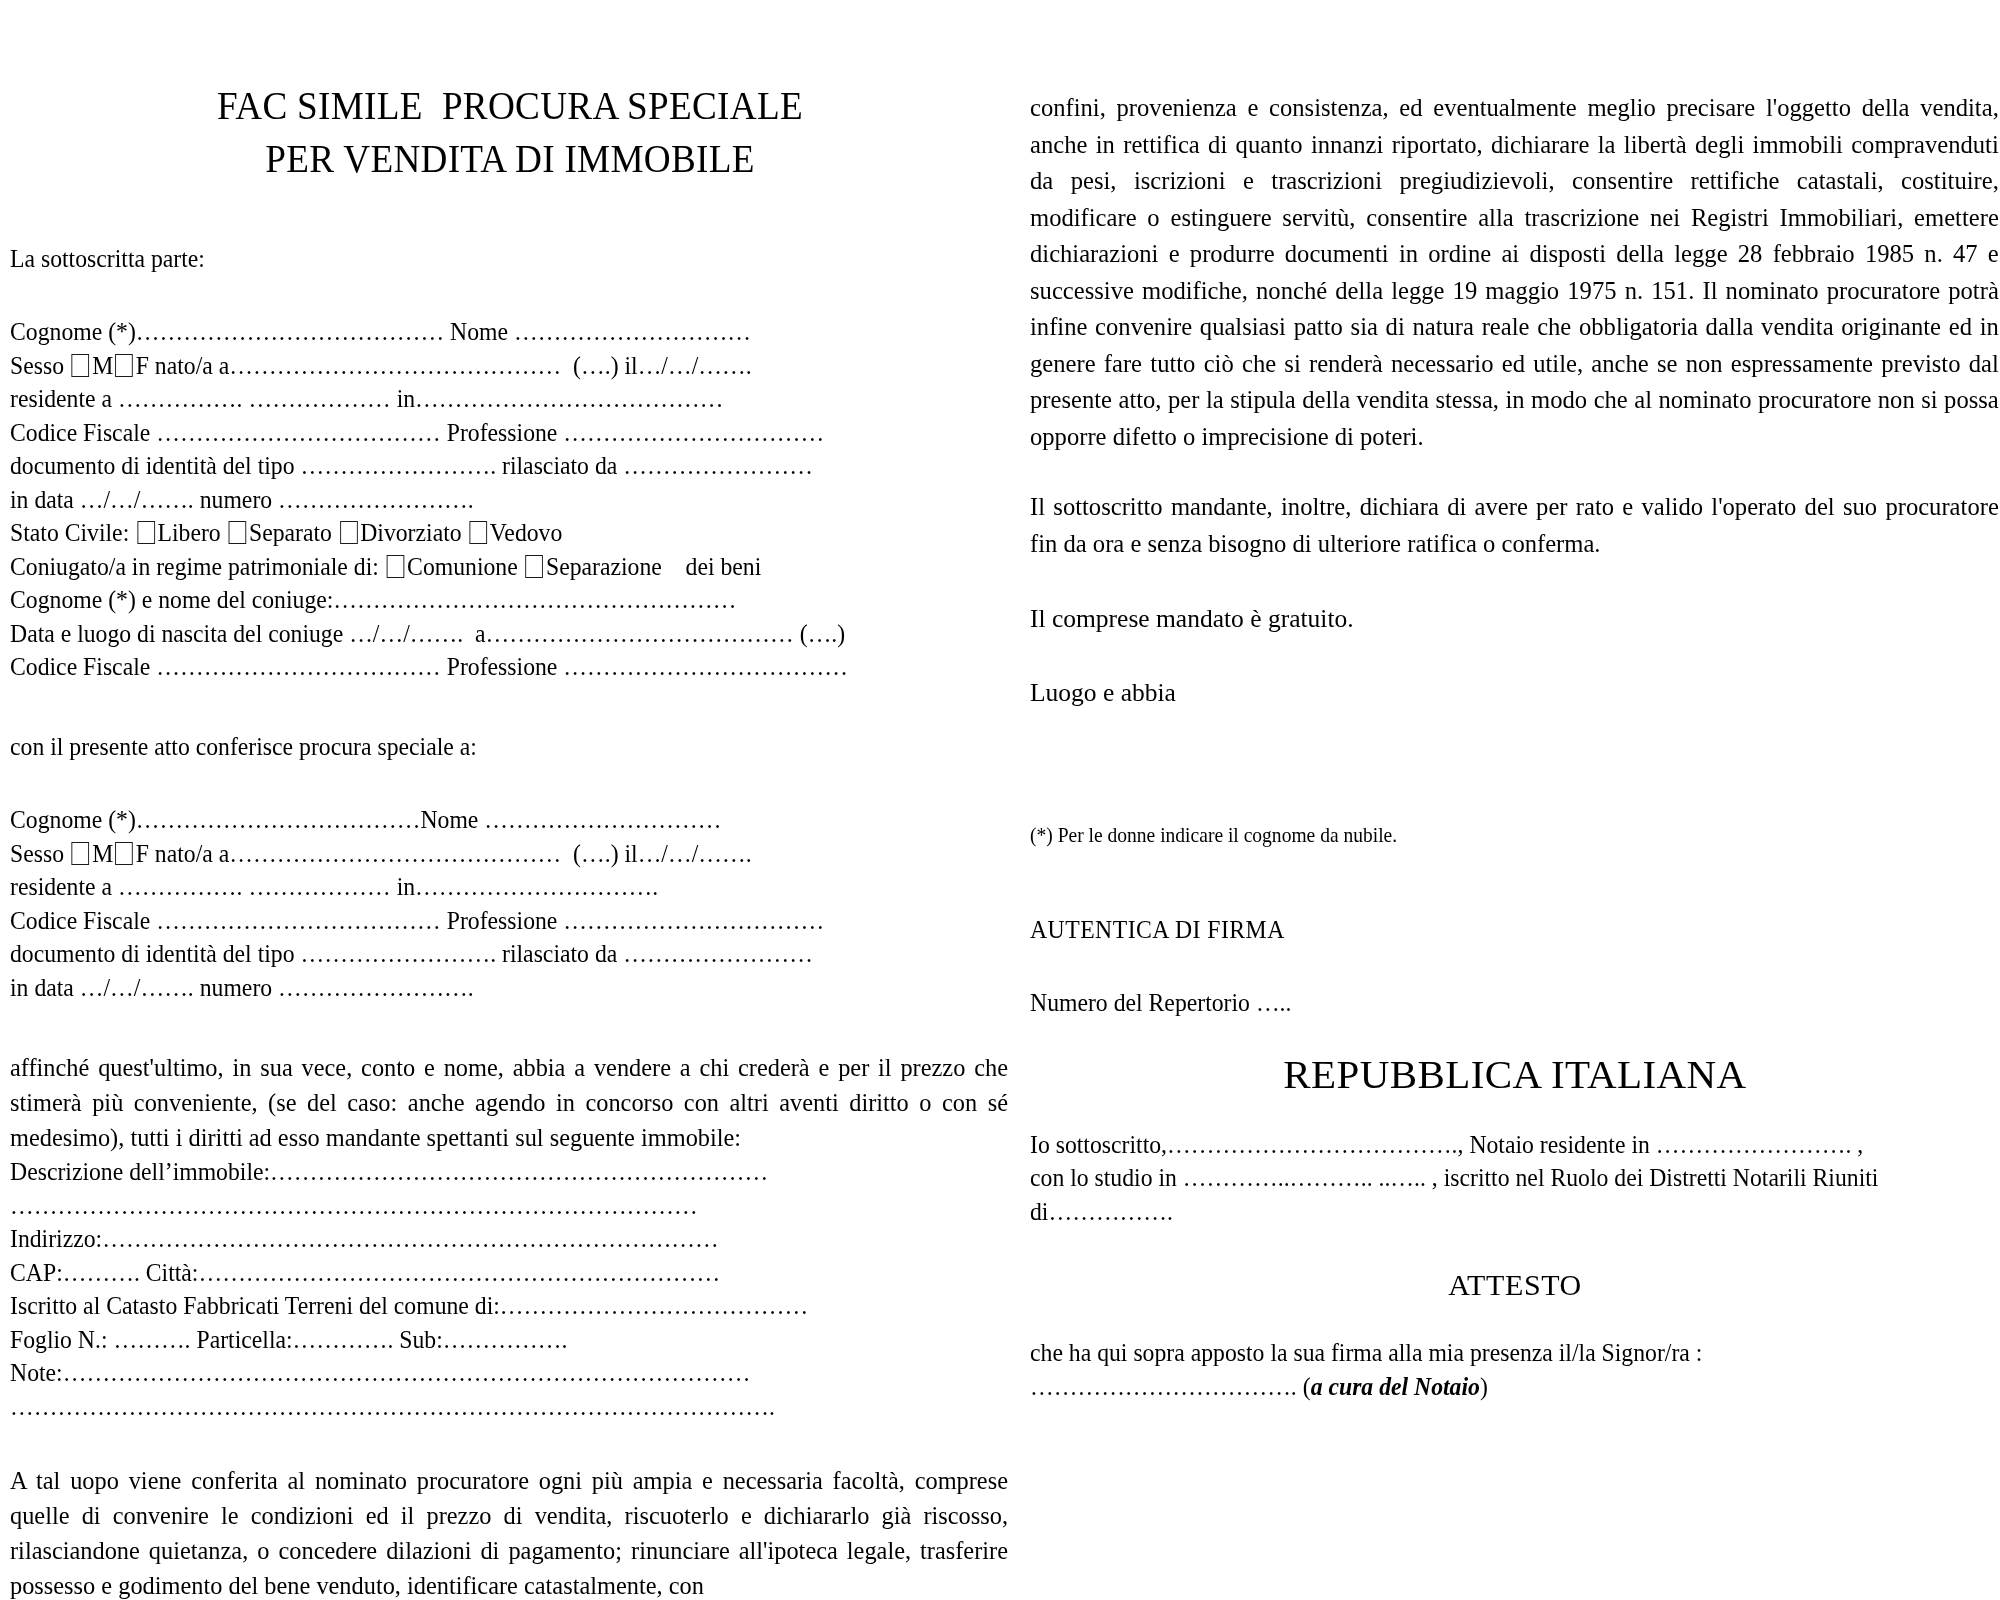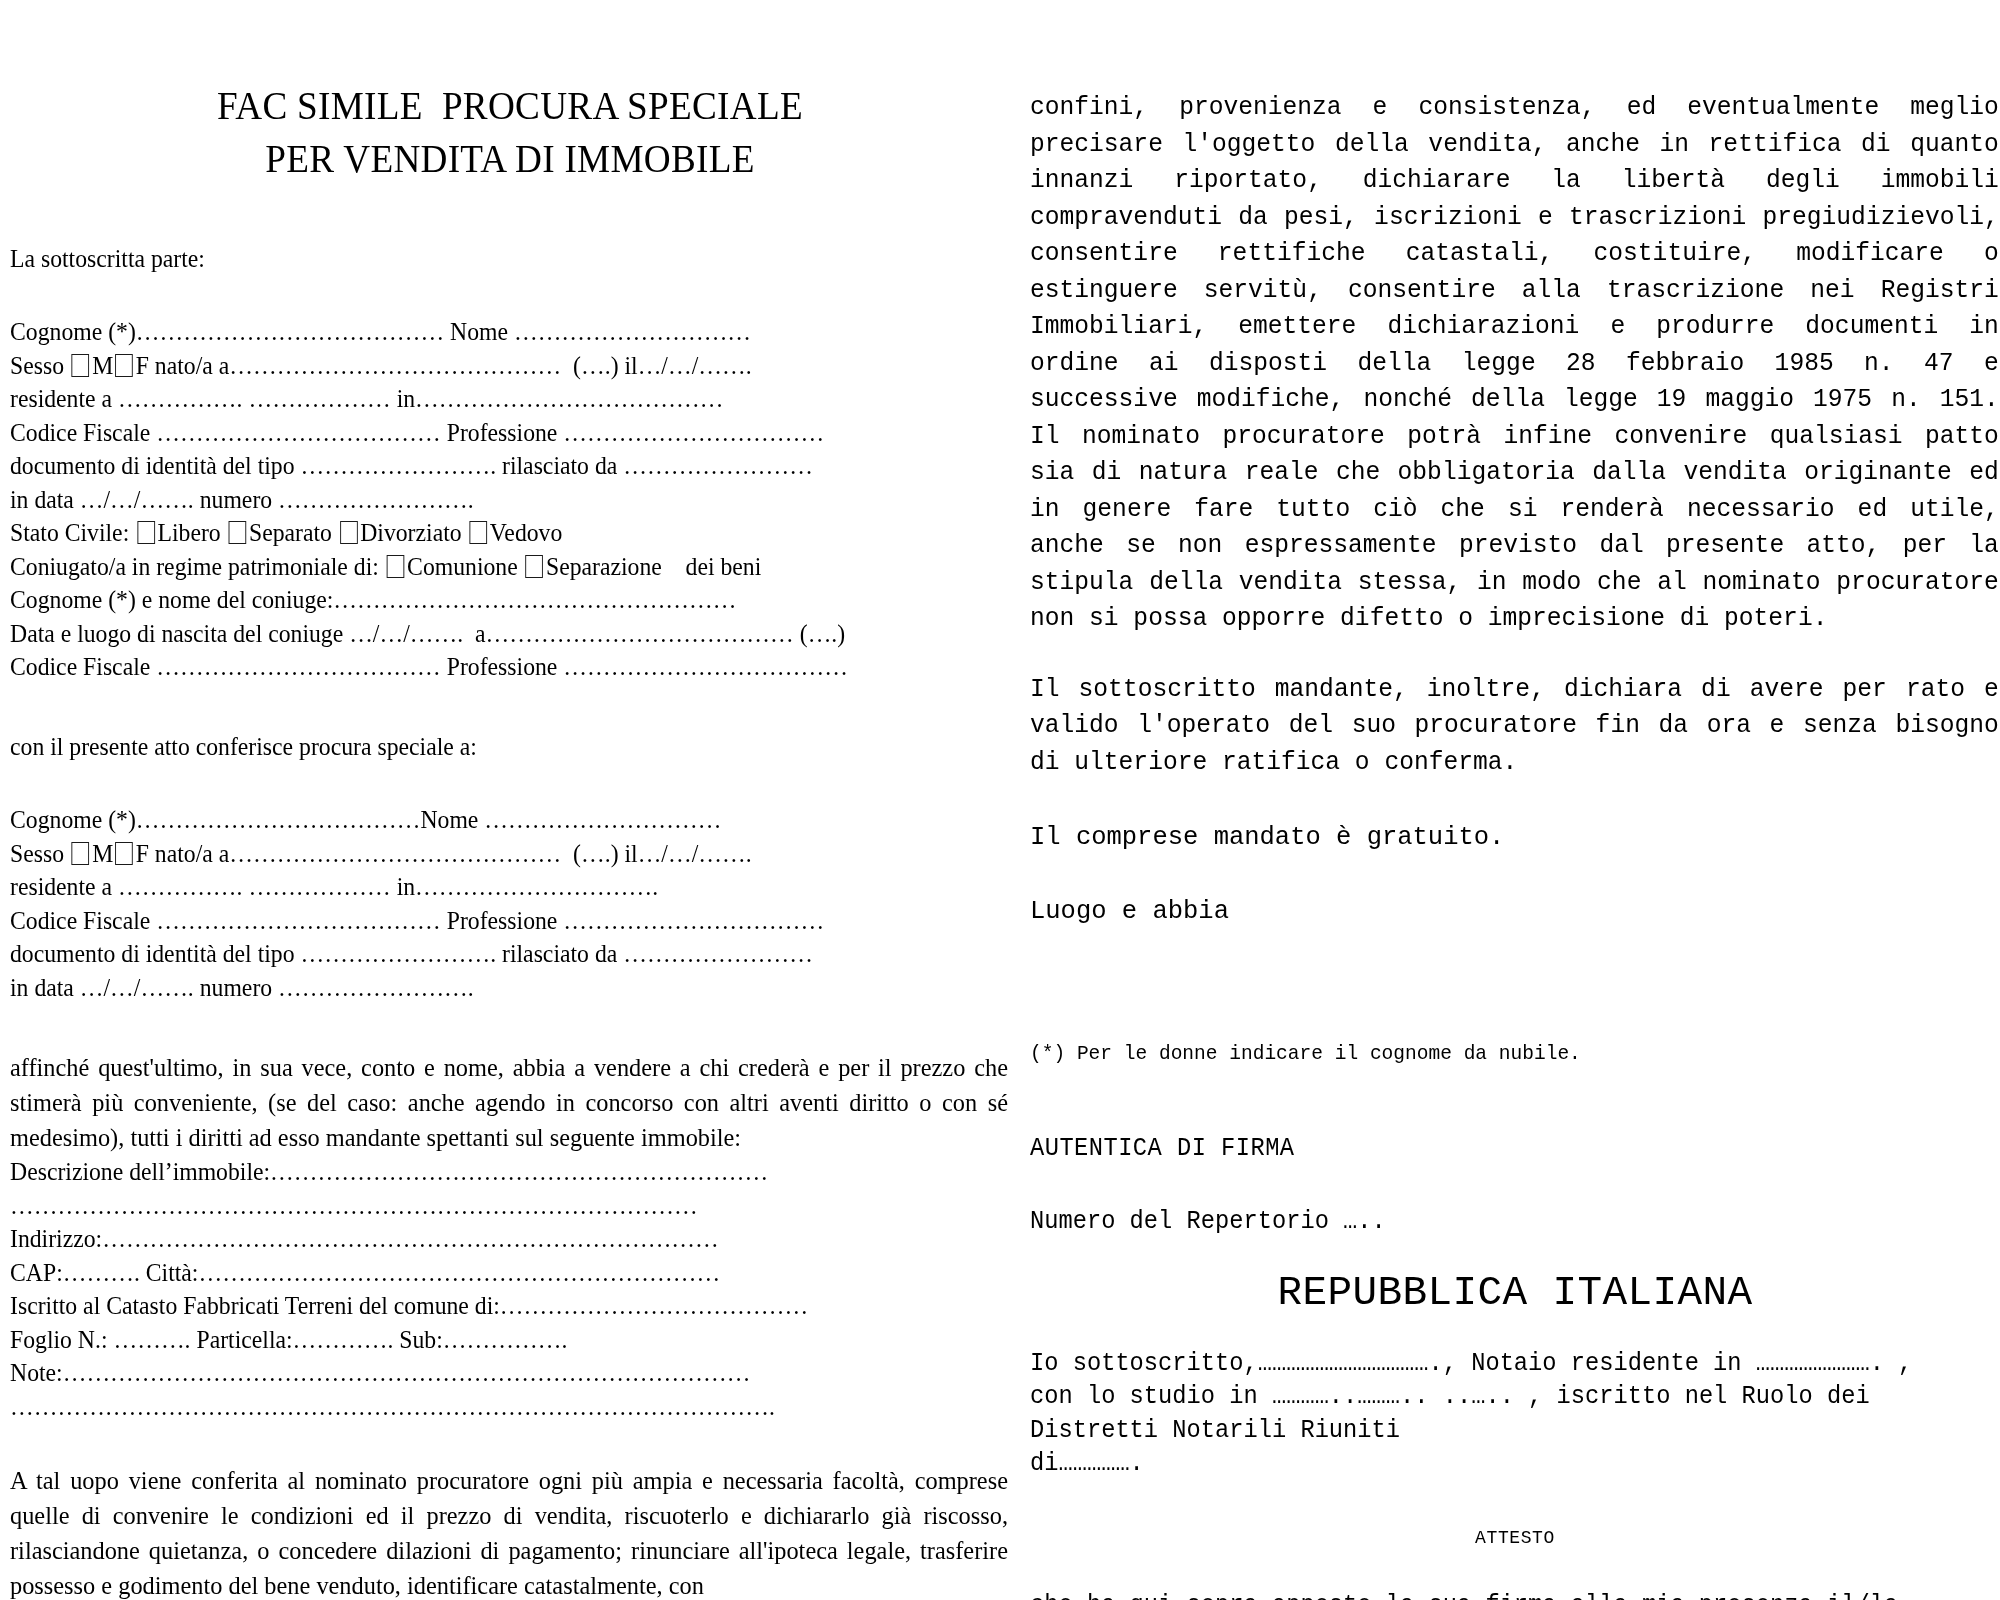--- a/index.html
+++ b/index.html
@@ -28,21 +28,20 @@
   .col-left {
     left: 0;
     width: 1010px;
     padding: 0 0 0 10px;
     box-sizing: border-box;
   }
   .col-right {
     left: 1030px;
     width: 970px;
     box-sizing: border-box;
-    font-family: Liberation Mono, monospace;
   }
 
   
   .doc-title {
     text-align: center;
     font-size: 40px;
     line-height: 1.32;
     letter-spacing: 0.3px;
     font-weight: normal;
     margin: 0;
@@ -124,21 +123,21 @@
   }
 
   .big-center {
     text-align: center;
     font-size: 41px;
     line-height: 40px;
     letter-spacing: 0.4px;
   }
   .mid-center {
     text-align: center;
-    font-size: 18px;
+    font-size: 30px;
     line-height: 34px;
     letter-spacing: 0.6px;
   }
   .bolditalic {
     font-weight: bold;
     font-style: italic;
   }
   .inline { display: inline; }
 </style>
 </head>

